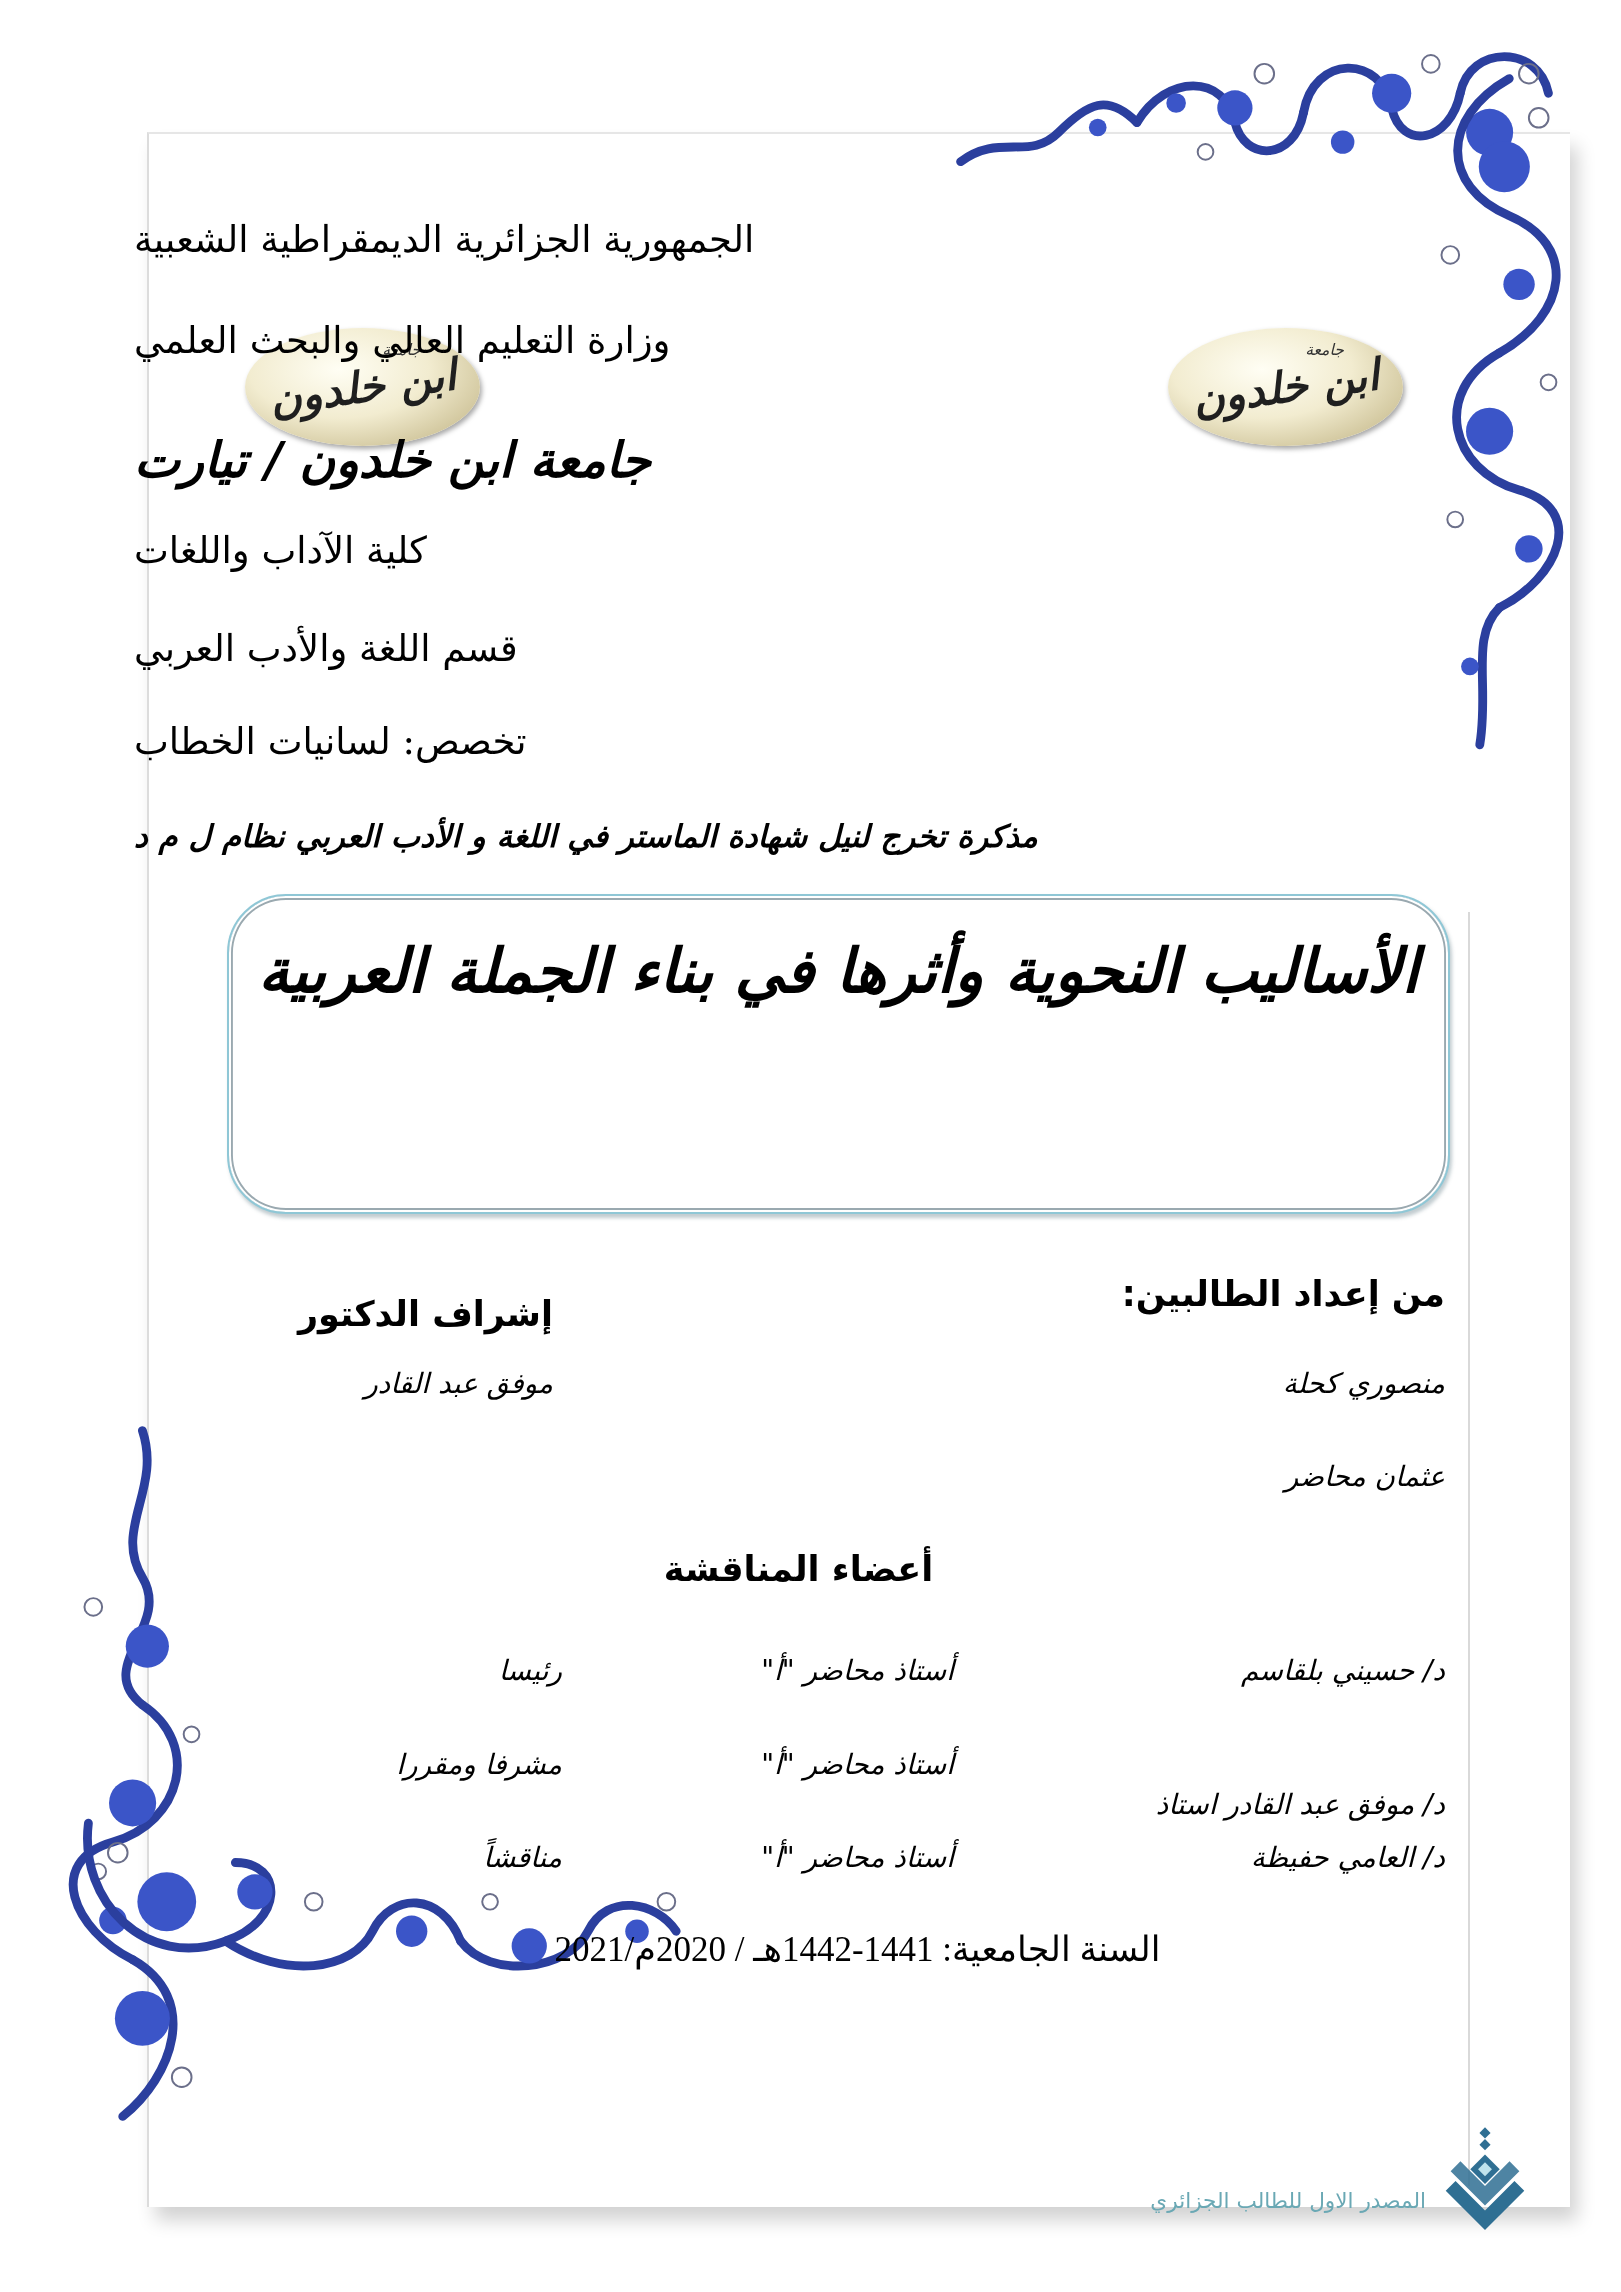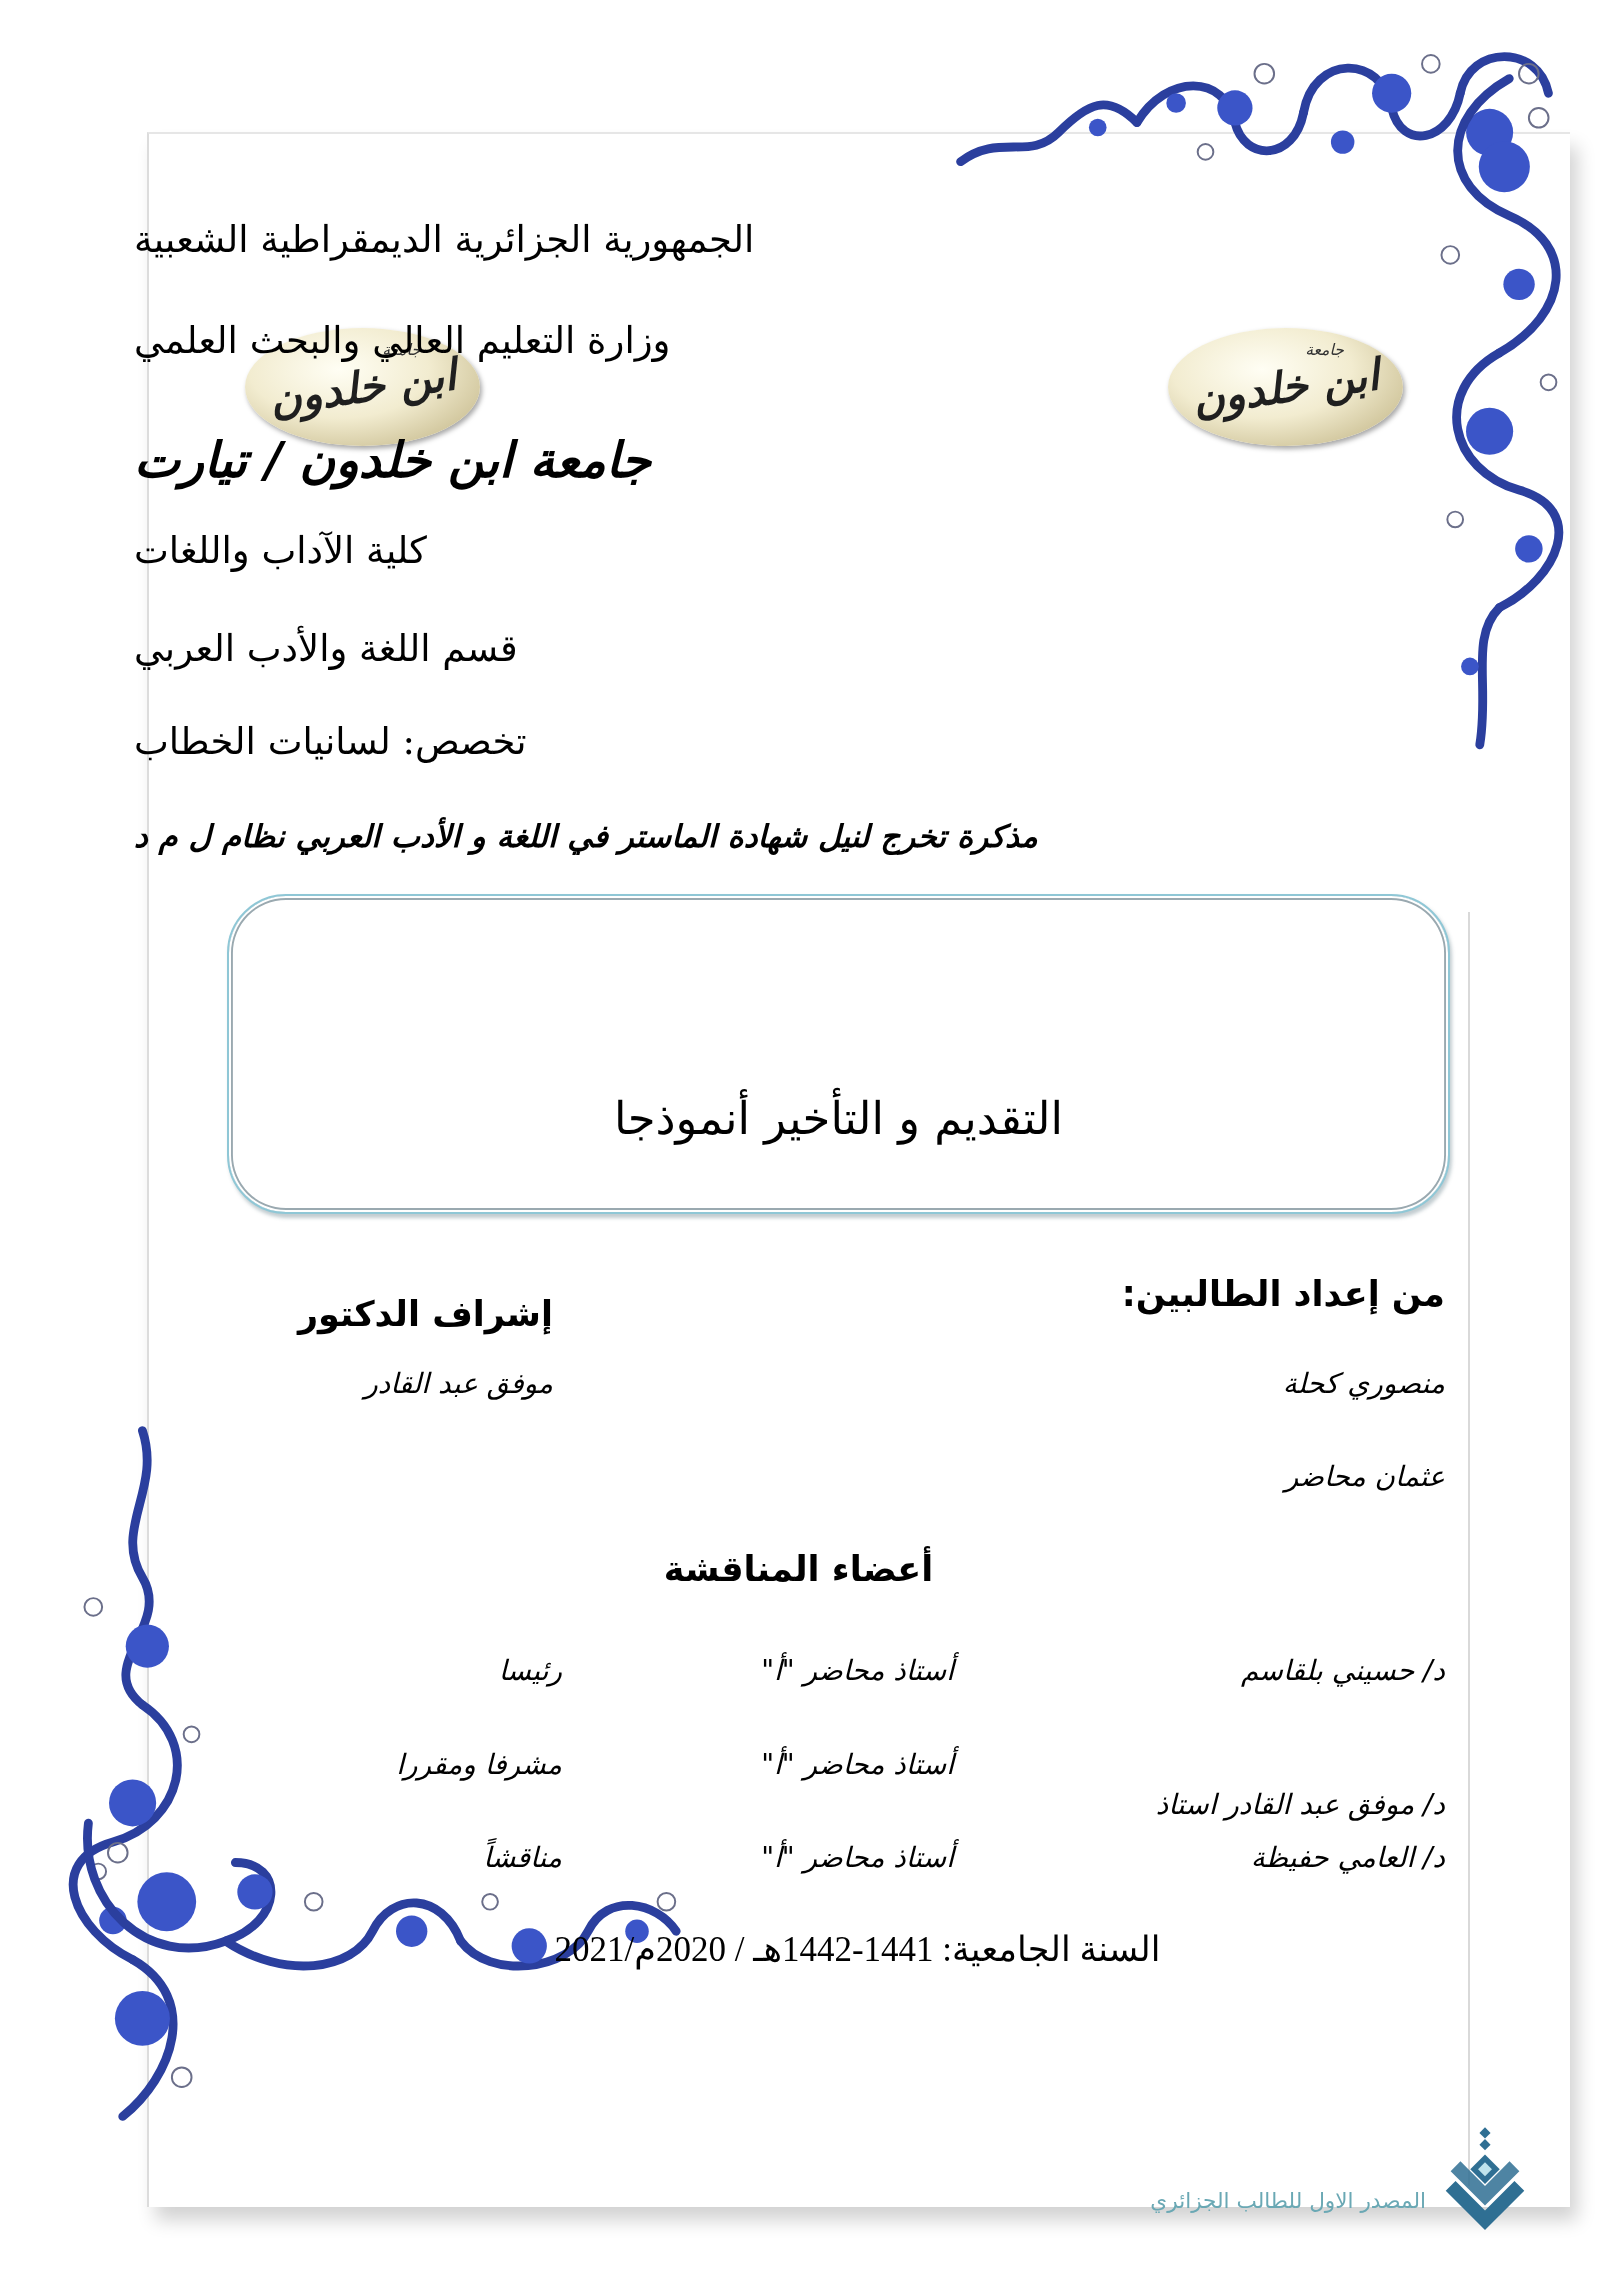--- a/index.html
+++ b/index.html
@@ -206,21 +206,21 @@
 
 <div class="center-line l-republic">الجمهورية الجزائرية الديمقراطية الشعبية</div>
 <div class="center-line l-ministry">وزارة التعليم العالي والبحث العلمي</div>
 <div class="center-line l-university">جامعة ابن خلدون / تيارت</div>
 <div class="center-line l-faculty">كلية الآداب واللغات</div>
 <div class="center-line l-dept">قسم اللغة والأدب العربي</div>
 <div class="center-line l-spec">تخصص: لسانيات الخطاب</div>
 <div class="center-line l-thesis">مذكرة تخرج لنيل شهادة الماستر في اللغة و الأدب العربي نظام ل م د</div>
 
 <div class="title-box">
-  <div class="title-sub">التقديم و التأخير أنموذجا</div>
+  <div class="title-main">الأساليب النحوية وأثرها في بناء الجملة العربية</div>
 </div>
 
 <div class="cell c-right f36 bold" style="top:1274px;">من إعداد الطالبين:</div>
 <div class="cell c-left f36 bold" style="top:1274px;margin-top:20px;">إشراف الدكتور</div>
 <div class="cell c-right f34" style="top:1367px;">منصوري كحلة</div>
 <div class="cell c-left f34" style="top:1367px;">موفق عبد القادر</div>
 <div class="cell c-right f34" style="top:1460px;">عثمان محاضر</div>
 
 <div class="cell jury-title" style="top:1549px;">أعضاء المناقشة</div>
 

